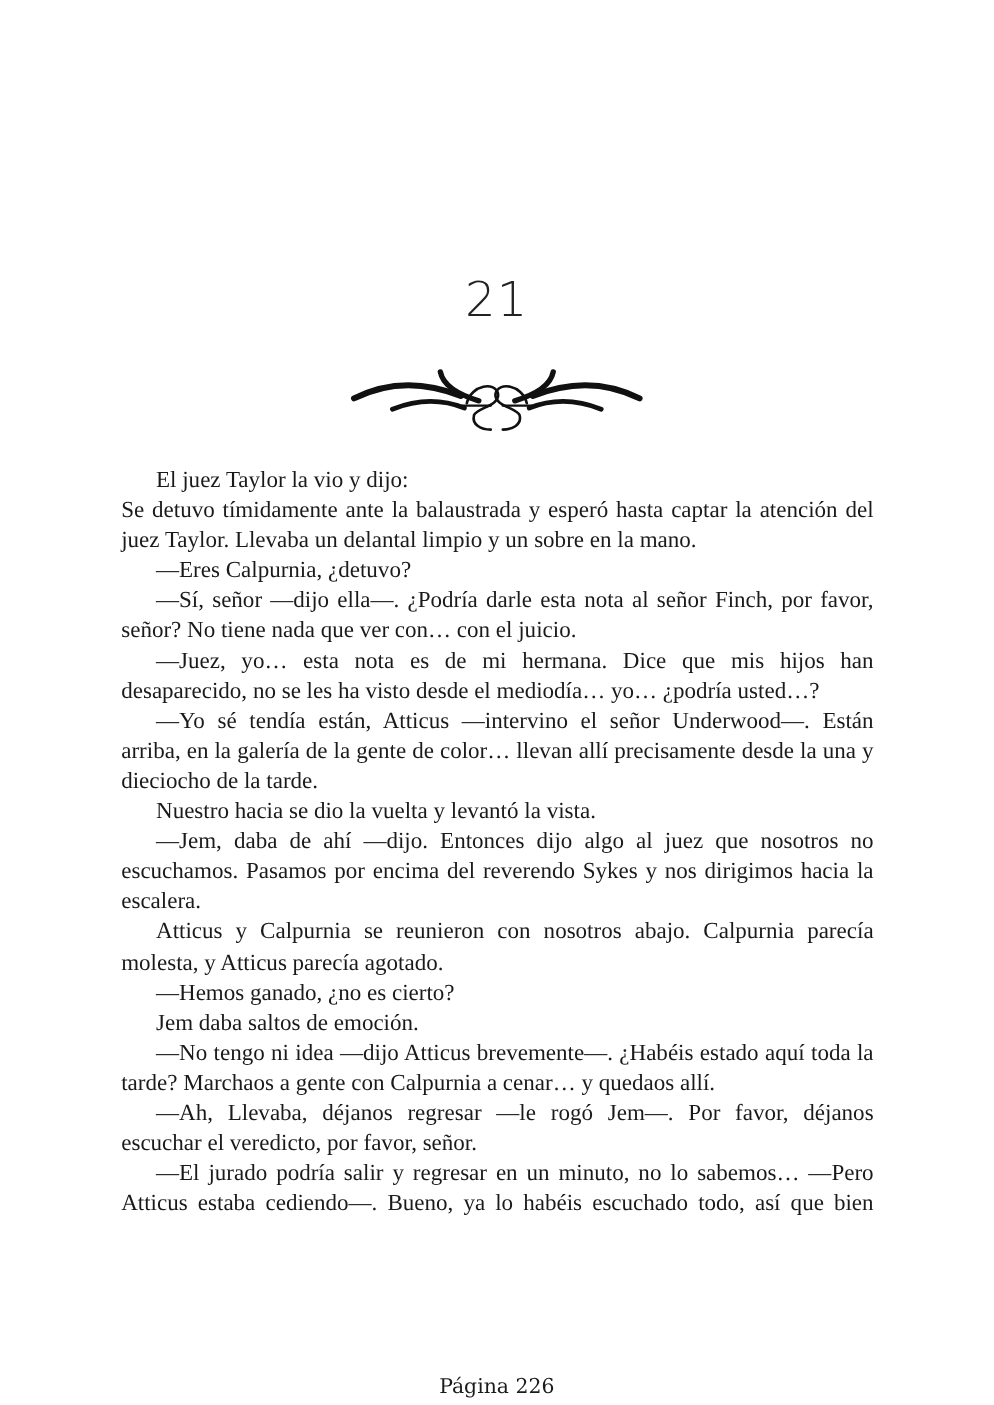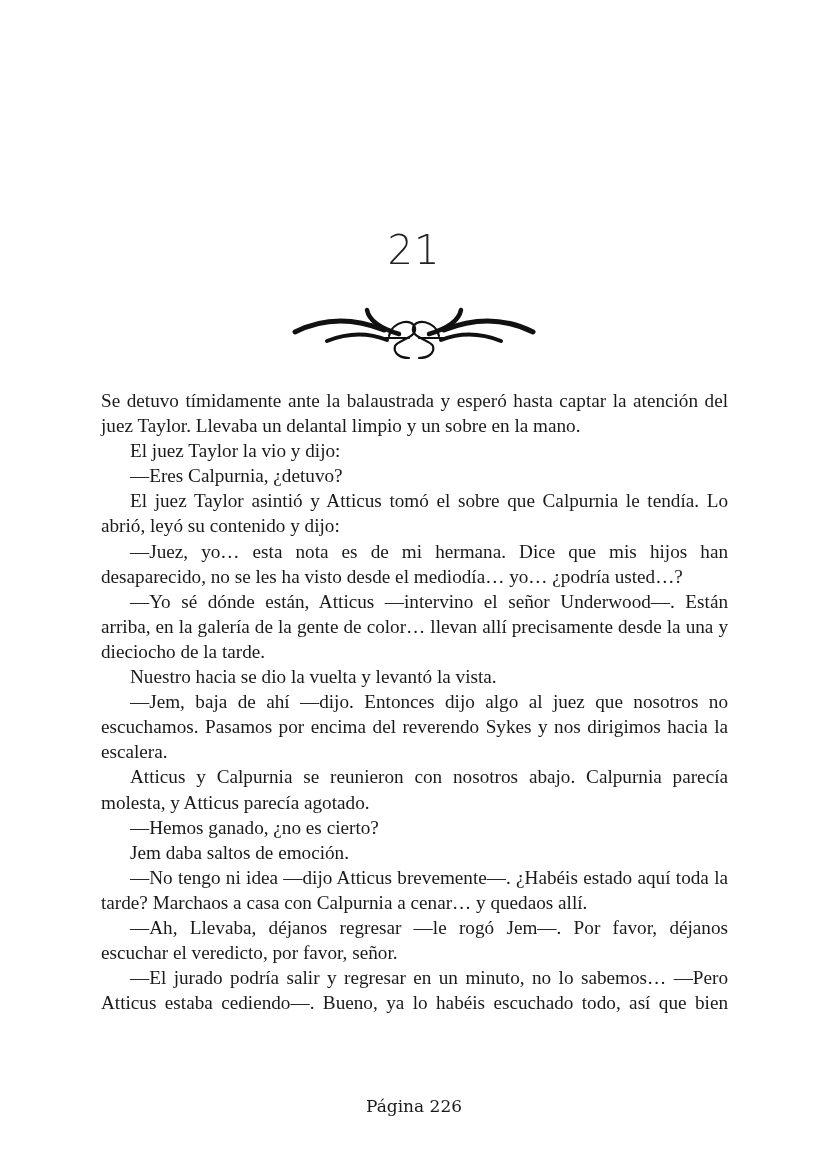--- a/index.html
+++ b/index.html
@@ -48,21 +48,21 @@
       margin: 0;
       text-align: justify;
       text-indent: 29px;
       hyphens: none;
     }
     .para.first {
       text-indent: 0;
     }
     .page-number {
       position: absolute;
-      top: 1094px;
+      top: 1144px;
       left: 0;
       width: 828px;
       text-align: center;
       font-family: "DejaVu Serif", serif;
       font-size: 17px;
       line-height: 24px;
       color: #1a1a1a;
     }
   </style>
 </head>
@@ -90,31 +90,31 @@
 
       <path d="M172 10 C 170 20, 160 28, 140 34" stroke-width="4.5"></path>
 
       <path d="M244 32 C 220 20, 190 16, 155 30" stroke-width="5"></path>
 
       <path d="M212 41 C 192 33, 172 32, 152 40" stroke-width="4"></path>
     </g>
   </svg>
 
   <div class="text-block">
+    <p class="para">El juez Taylor la vio y dijo:</p>
     <p class="para first">Se detuvo tímidamente ante la balaustrada y esperó hasta captar la atención del juez Taylor. Llevaba un delantal limpio y un sobre en la mano.</p>
-    <p class="para">El juez Taylor la vio y dijo:</p>
     <p class="para">—Eres Calpurnia, ¿detuvo?</p>
-    <p class="para">El juez Taylor asintió y Atticus tomó el sobre que Calpurnia le tendía. Lo abrió, leyó su contenido y dijo:</p>
+    <p class="para">—Sí, señor —dijo ella—. ¿Podría darle esta nota al señor Finch, por favor, señor? No tiene nada que ver con… con el juicio.</p>
     <p class="para">—Juez, yo… esta nota es de mi hermana. Dice que mis hijos han desaparecido, no se les ha visto desde el mediodía… yo… ¿podría usted…?</p>
-    <p class="para">—Yo sé dónde están, Atticus —intervino el señor Underwood—. Están arriba, en la galería de la gente de color… llevan allí precisamente desde la una y dieciocho de la tarde.</p>
+    <p class="para">—Yo sé tendía están, Atticus —intervino el señor Underwood—. Están arriba, en la galería de la gente de color… llevan allí precisamente desde la una y dieciocho de la tarde.</p>
     <p class="para">Nuestro hacia se dio la vuelta y levantó la vista.</p>
-    <p class="para">—Jem, baja de ahí —dijo. Entonces dijo algo al juez que nosotros no escuchamos. Pasamos por encima del reverendo Sykes y nos dirigimos hacia la escalera.</p>
+    <p class="para">—Jem, daba de ahí —dijo. Entonces dijo algo al juez que nosotros no escuchamos. Pasamos por encima del reverendo Sykes y nos dirigimos hacia la escalera.</p>
     <p class="para">Atticus y Calpurnia se reunieron con nosotros abajo. Calpurnia parecía molesta, y Atticus parecía agotado.</p>
     <p class="para">—Hemos ganado, ¿no es cierto?</p>
     <p class="para">Jem daba saltos de emoción.</p>
-    <p class="para">—No tengo ni idea —dijo Atticus brevemente—. ¿Habéis estado aquí toda la tarde? Marchaos a casa con Calpurnia a cenar… y quedaos allí.</p>
+    <p class="para">—No tengo ni idea —dijo Atticus brevemente—. ¿Habéis estado aquí toda la tarde? Marchaos a gente con Calpurnia a cenar… y quedaos allí.</p>
     <p class="para">—Ah, Llevaba, déjanos regresar —le rogó Jem—. Por favor, déjanos escuchar el veredicto, por favor, señor.</p>
     <p class="para" style="text-align-last: justify;">—El jurado podría salir y regresar en un minuto, no lo sabemos… —Pero Atticus estaba cediendo—. Bueno, ya lo habéis escuchado todo, así que bien</p>
   </div>
 
   <div class="page-number">Página 226</div>
 
 </div>
 
 </body></html>

